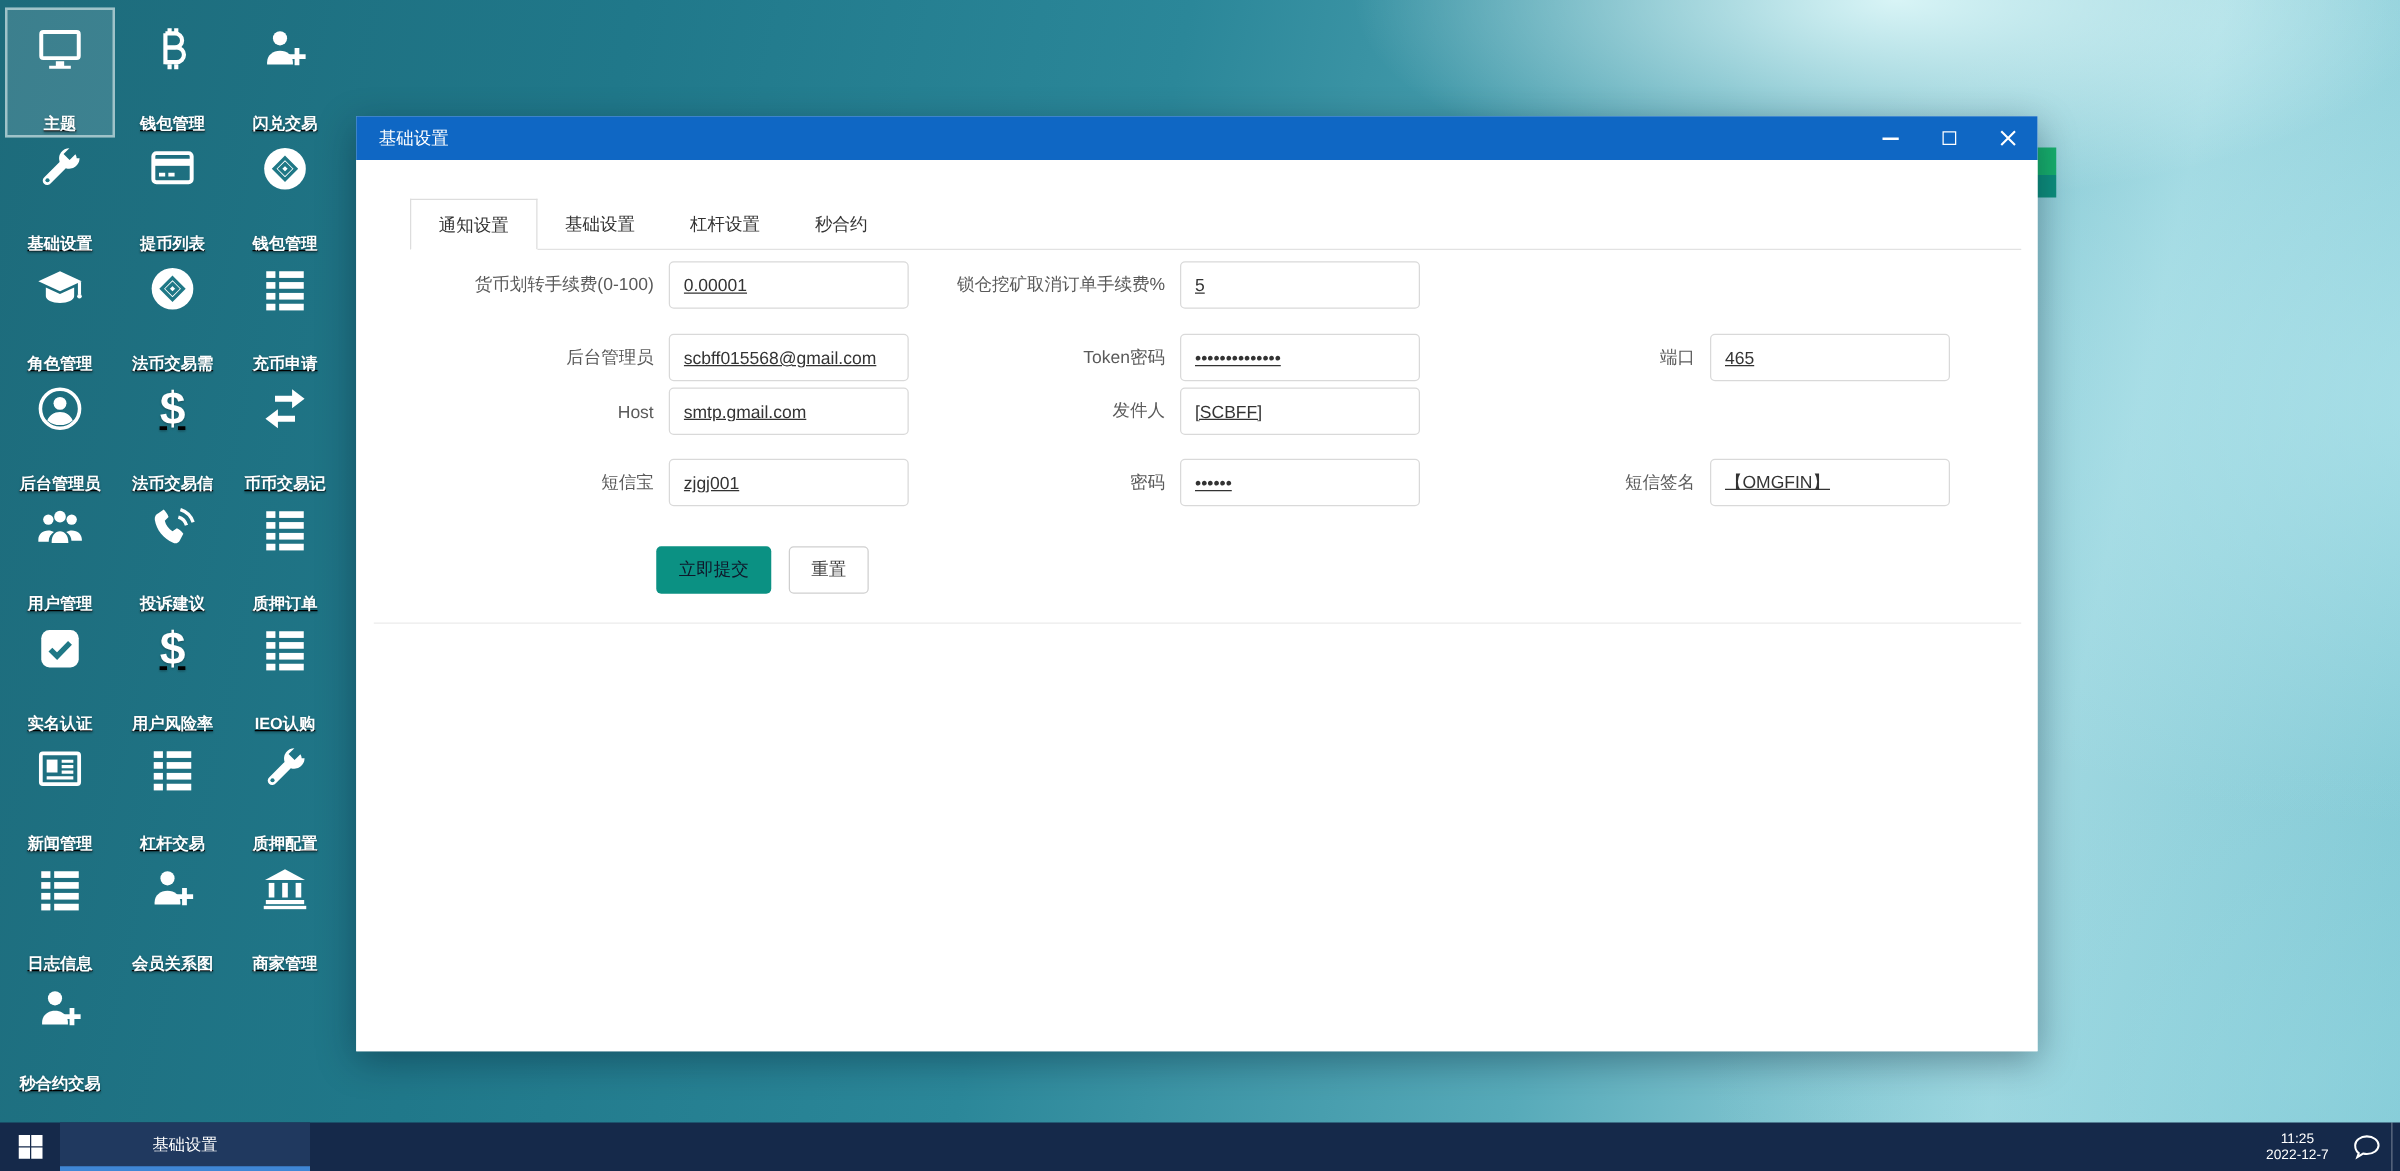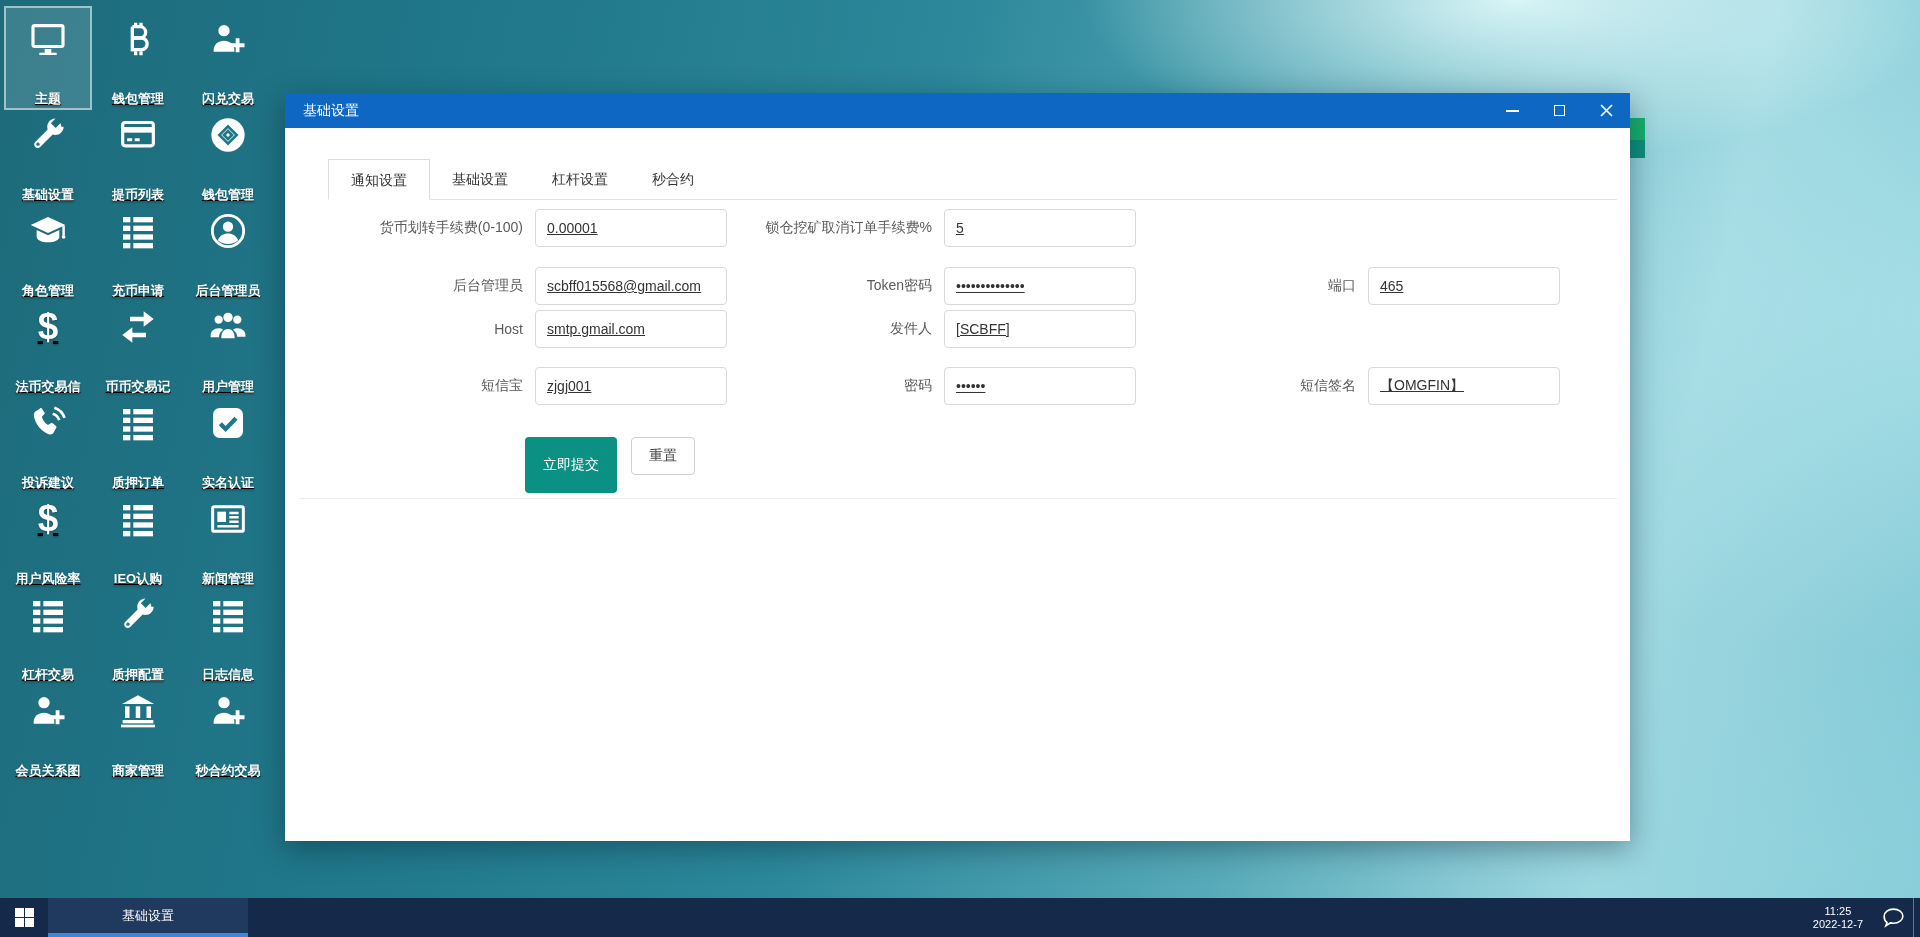--- a/index.html
+++ b/index.html
@@ -55,22 +55,22 @@
   .fcell.c1 { left:0;padding-left:16px; }
   .fcell.c2 { left:425px; }
   .fcell.c3 { left:849px; }
   .flabel { display:inline-block; width:234px; text-align:right; padding-right:12px;
     font-size:14px; color:#5a5a5a; white-space:nowrap; }
   .finput { width:192px; height:38px; border:1px solid #d9d9d9; border-radius:4px;
     padding:0 11px; font-size:14px; color:#333; background:#fff; outline:none;
     font-family:"Liberation Sans","DejaVu Sans",sans-serif;text-decoration:underline; }
 
   .btnrow { position:absolute; top:309px; left:0; height:38px; }
-  .btn-submit { position:absolute; left:240px; width:92px; height:56px; border:none; border-radius:4px;
-    background:var(--submit,#0b9183); color:#ffffff; font-size:14px; cursor:pointer;
+  .btn-submit { position:absolute; left:240px; width:92px; height:38px; border:none; border-radius:4px;
+    background:var(--submit,#0b9183); color:#0f172a; font-size:14px; cursor:pointer;
     font-family:Liberation Serif, serif; }
   .btn-reset { position:absolute; left:346px; width:64px; height:38px; border:1px solid #cfcfcf;
     border-radius:4px; background:#fff; color:#444; font-size:14px; cursor:pointer;
     font-family:"Liberation Sans","DejaVu Sans",sans-serif;text-align:center; }
 
   .hdivider { position:absolute; left:14px; right:13px; top:370px; height:1px; background:#ececec; }
 
   
   .taskbar { position:absolute; left:0; bottom:0; width:1920px; height:39px; z-index:20;
     background:var(--taskbar,#15294a); display:flex; align-items:stretch; }
@@ -167,20 +167,32 @@
               <rect x="20.6" y="8.8" width="1.5" height="6"></rect>
               <circle cx="21.35" cy="15.6" r="1.1"></circle>
             </g>
           </svg>
         </span>
         <div class="tlabel">角色管理</div>
       </div>
       <div class="tile">
         <span class="ic">
           <svg viewBox="0 0 24 24">
+            <circle cx="12" cy="12" r="10" fill="#fff"></circle>
+            <g fill="none" stroke="#1f7886" stroke-width="1.6">
+              <path d="M12 6.8l5.2 5.2L12 17.2 6.8 12z"></path>
+              <path d="M12 9.6L14.4 12 12 14.4 9.6 12z"></path>
+            </g>
+          </svg>
+        </span>
+        <div class="tlabel">法币交易需</div>
+      </div>
+      <div class="tile">
+        <span class="ic">
+          <svg viewBox="0 0 24 24">
             <g fill="#fff">
               <rect x="3" y="3.6" width="4.4" height="3.2"></rect>
               <rect x="9.2" y="3.6" width="11.8" height="3.2"></rect>
               <rect x="3" y="8.8" width="4.4" height="3.2"></rect>
               <rect x="9.2" y="8.8" width="11.8" height="3.2"></rect>
               <rect x="3" y="14" width="4.4" height="3.2"></rect>
               <rect x="9.2" y="14" width="11.8" height="3.2"></rect>
               <rect x="3" y="19.2" width="4.4" height="3.2"></rect>
               <rect x="9.2" y="19.2" width="11.8" height="3.2"></rect>
             </g>

